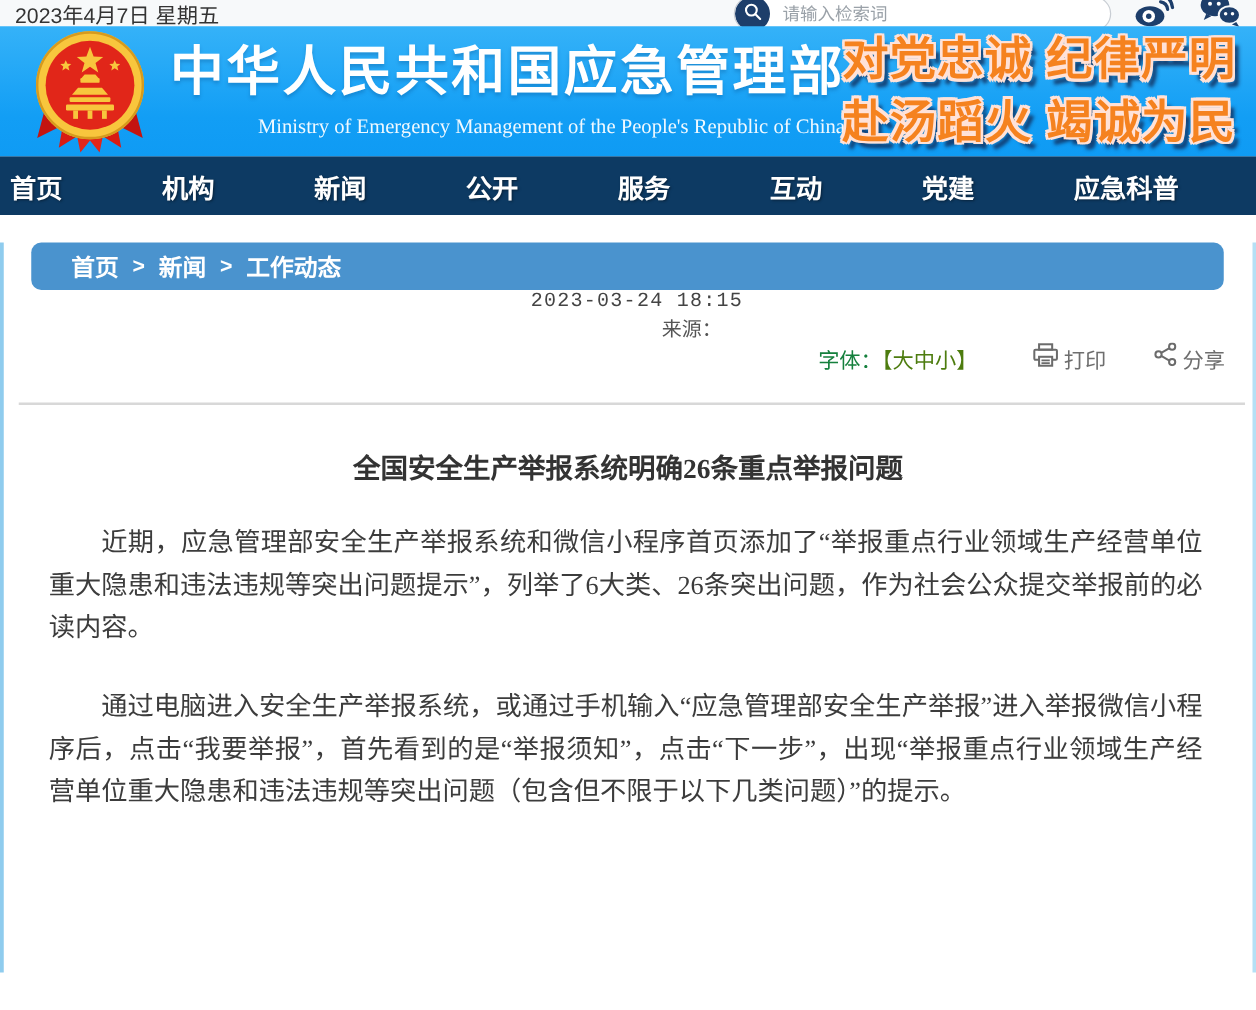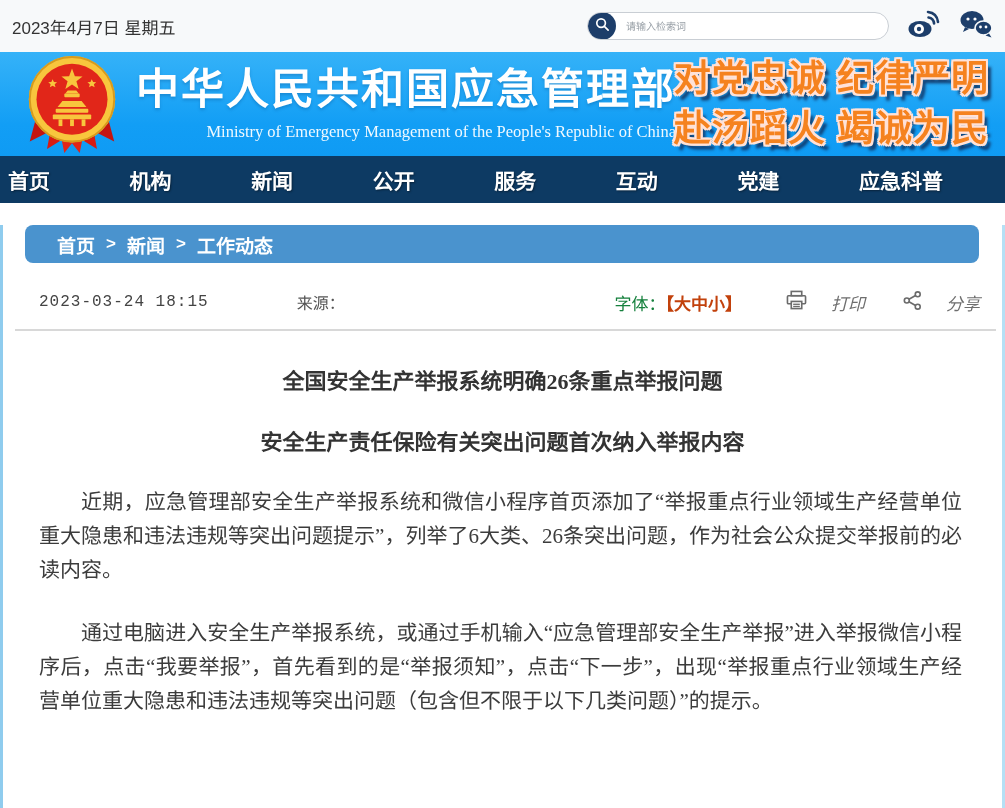--- a/index.html
+++ b/index.html
@@ -1,29 +1,29 @@
 <!DOCTYPE html>
 <html lang="zh-CN"><head>
 <meta charset="utf-8">
 <style>
   * { box-sizing: border-box; margin: 0; padding: 0; }
   html, body { width: 1005px; height: 808px; overflow: hidden; background: #fff;
     font-family: "Liberation Sans", "DejaVu Sans", sans-serif; }
 
   
-  .topbar { height: 52px; background: #f7f9fa; display: flex; align-items: center;
+  .topbar { height: 21px; background: #f7f9fa; display: flex; align-items: center;
     padding: 0 12px; }
   .topbar-date { font-size: 17px; color: #333; }
   .topbar-right { margin-left: auto; display: flex; align-items: center; gap: 18px; }
   .searchbox { display: flex; align-items: center; width: 302px; height: 28px;
     border: 1px solid #c9ced4; border-radius: 15px; background: #fff; overflow: hidden; }
   .search-btn { width: 28px; height: 28px; border-radius: 50%; background: #1d3e6a;
     border: none; display: flex; align-items: center; justify-content: center;
     cursor: pointer; flex: 0 0 28px; }
-  .search-input { border: none; outline: none; flex: 1; font-size: 10px; color: #333;
+  .search-input { border: none; outline: none; flex: 1; font-size: 14px; color: #333;
     padding: 0 10px; background: transparent; font-family: "Liberation Sans", sans-serif; }
   .search-input::placeholder { color: #9aa1a8; }
   .social-icon { width: 34px; height: 30px; cursor: pointer; display: inline-flex;
     align-items: center; justify-content: center; }
 
   
   .masthead { height: 104px; background: linear-gradient(180deg, #35b2f8 0%, #129ef5 70%, #0f9bf4 100%);
     display: flex; align-items: center; padding: 0 18px; position: relative; }
   .emblem { width: 96px; height: 102px; flex: 0 0 96px; margin-left: 6px; }
   .site-ident { margin-left: 16px; display: inline-block; }
@@ -47,34 +47,34 @@
 
   
   .content { min-height: 584px; border-left: 3px solid #8fccee; border-right: 3px solid #b5e0f5;
     background: #fff; }
 
   .breadcrumb { margin: 22px 23px 0 22px; height: 38px; background: #4a93ce;
     border-radius: 8px; display: flex; align-items: center; padding-left: 32px; }
   .crumb { color: #fff; font-size: 19px; font-weight: bold; cursor: pointer; }
   .crumb-sep { color: #fff; font-size: 17px; font-weight: bold; margin: 0 11px; }
 
-  .meta { height: 66px; display: flex; align-items: center; padding: 12px 22px 0 36px;
-    color: #555; }
+  .meta { height: 90px; display: flex; align-items: center; padding: 0 22px 0 36px;
+    color: #555; flex-direction: column; }
   .meta-date { font-family: "Liberation Mono", "DejaVu Sans Mono", monospace;
     font-size: 16px; color: #444; letter-spacing: 1px; }
   .meta-source { font-size: 16px; margin-left: 88px;
     font-family: "Liberation Serif", "DejaVu Serif", serif; }
   .meta-right { margin-left: auto; display: flex; align-items: center; gap: 10px;
     color: #6e6e6e; font-size: 17px; }
   .font-label { font-family: "Liberation Serif", "DejaVu Serif", serif; color: #15803d; }
-  .font-sizes { font-family: "Liberation Serif", "DejaVu Serif", serif; color: #c2410c;
-    cursor: pointer; font-weight: bold; }
-  .meta-btn { display: inline-flex; align-items: flex-end; gap: 24px; cursor: pointer;
+  .font-sizes { font-family: "Liberation Serif", "DejaVu Serif", serif; color: #4d7c0f;
+    cursor: pointer; }
+  .meta-btn { display: inline-flex; align-items: flex-start; gap: 4px; cursor: pointer;
     color: #6e6e6e; background: none; border: none; font-size: 17px;
-    font-family: "Liberation Sans", sans-serif; font-style: italic; }
+    font-family: "Liberation Sans", sans-serif; }
   .meta-btn + .meta-btn, .font-group { margin-left: 28px; }
   .meta-btn:first-of-type { margin-left: 34px; }
 
   .divider { border: none; border-top: 2px solid #d8d8d8; margin: 0 6px 0 12px; }
 
   .article-title { margin-top: 32px; text-align: center; font-size: 22px; font-weight: bold;
     color: #333; font-family: "Liberation Serif", "DejaVu Serif", serif; }
   .article-subtitle { margin-top: 29px; text-align: center; font-size: 22px; font-weight: bold;
     color: #333; font-family: "Liberation Serif", "DejaVu Serif", serif; }
   .article-body p { margin: 29px 40px 0 36px; font-size: 21px; line-height: 34px;
@@ -212,20 +212,19 @@
         </span>
         <span>分享</span>
       </button>
     </div>
   </div>
 
   <hr class="divider">
 
   <article>
     <h1 class="article-title">全国安全生产举报系统明确26条重点举报问题</h1>
-    <h2 class="article-subtitle">安全生产责任保险有关突出问题首次纳入举报内容</h2>
     <div class="article-body">
       <p>近期，应急管理部安全生产举报系统和微信小程序首页添加了“举报重点行业领域生产经营单位重大隐患和违法违规等突出问题提示”，列举了6大类、26条突出问题，作为社会公众提交举报前的必读内容。</p>
       <p>通过电脑进入安全生产举报系统，或通过手机输入“应急管理部安全生产举报”进入举报微信小程序后，点击“我要举报”，首先看到的是“举报须知”，点击“下一步”，出现“举报重点行业领域生产经营单位重大隐患和违法违规等突出问题（包含但不限于以下几类问题）”的提示。</p>
     </div>
   </article>
 
 </div>
 
 </body></html>

